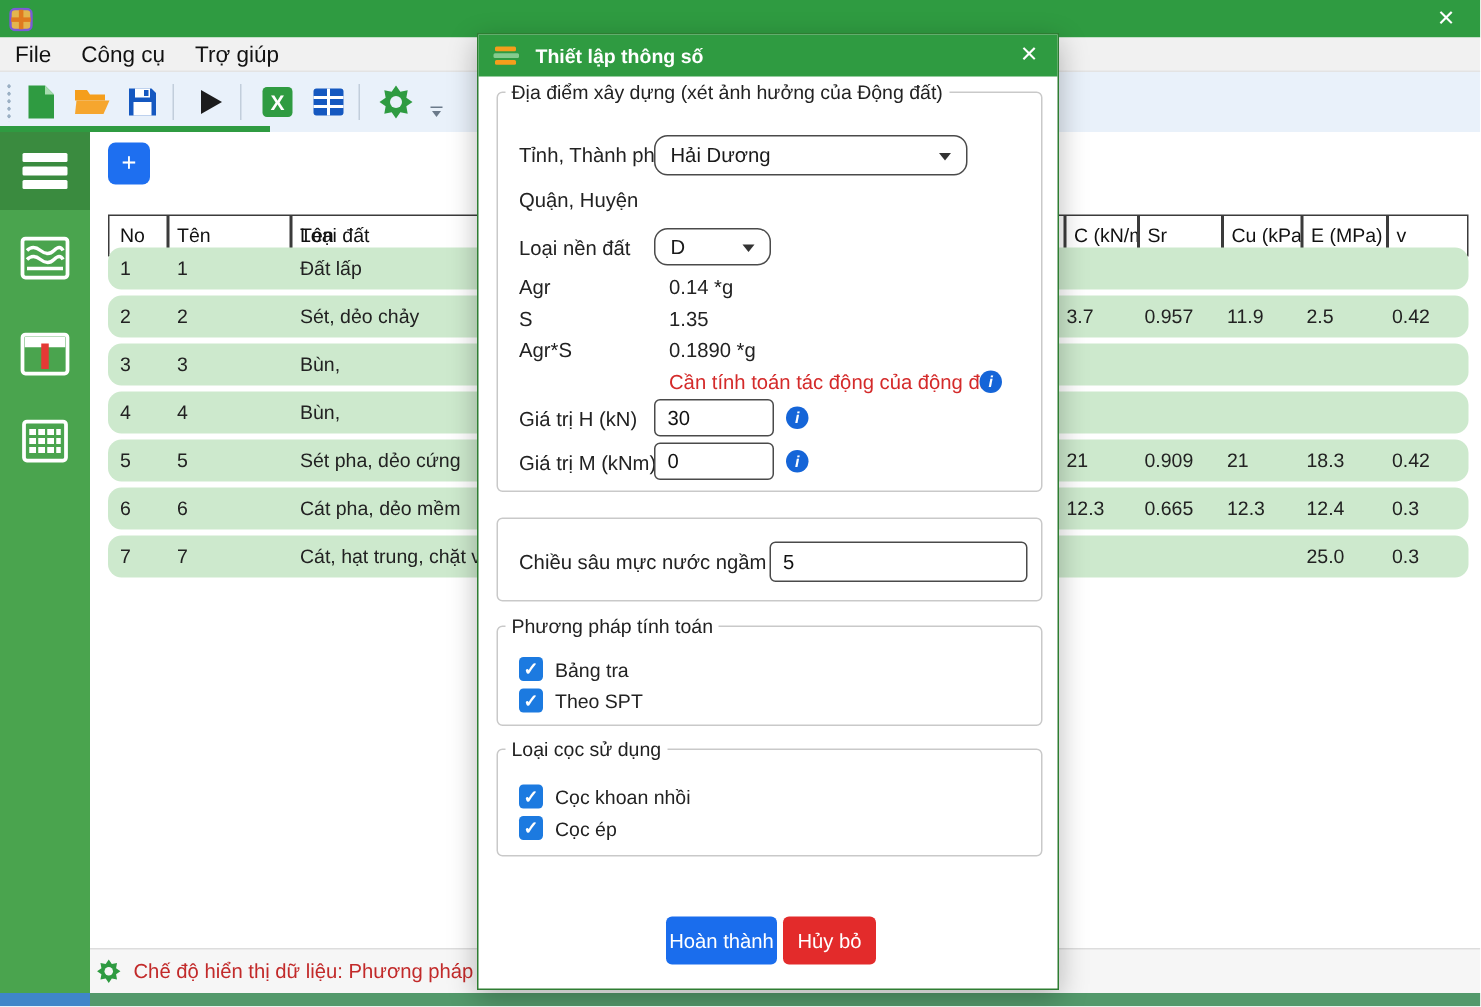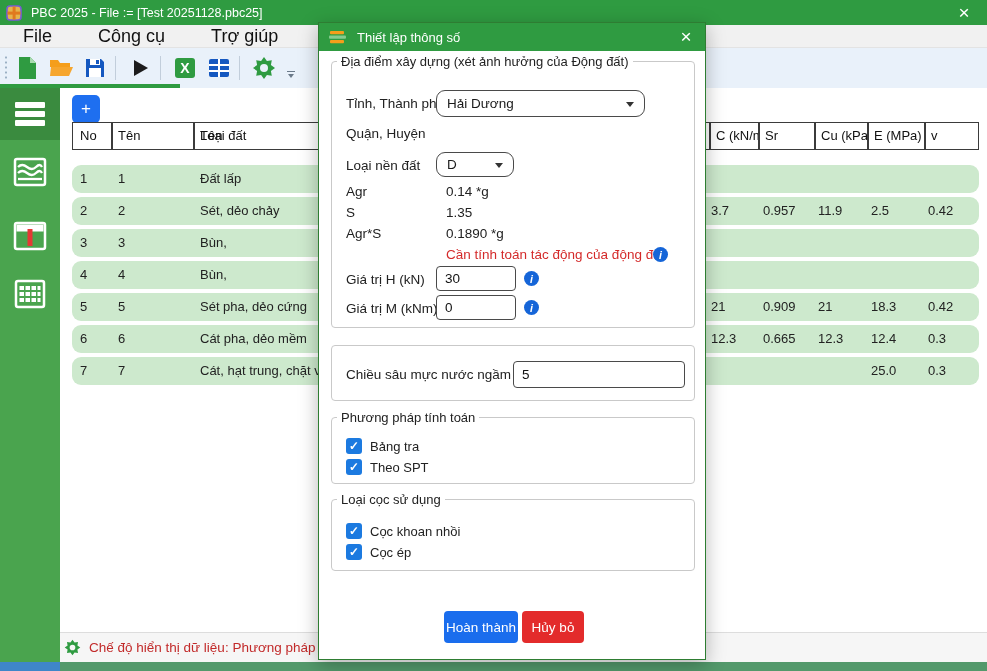--- a/index.html
+++ b/index.html
@@ -10,21 +10,21 @@
 
   
   .titlebar{left:0;top:0;width:987px;height:25px;background:#2f9b41;display:flex;align-items:center;color:#fff}
   .titlebar .app-ico{margin-left:6px}
   .titlebar .ttl{margin-left:9px;font-size:12.5px}
   .win-close{position:absolute;right:10px;top:0;width:26px;height:25px;color:#fff;font-size:19px;
              display:flex;align-items:center;justify-content:center;cursor:default}
 
   
   .menubar{left:0;top:25px;width:987px;height:23px;background:#f1f1f1;display:flex;align-items:center;border-bottom:1px solid #e3e3e3}
-  .menuitem{padding:0 23px;font-size:18px;color:#111}
+  .menuitem{padding:0 10px;font-size:15px;color:#111}
 
   
   .toolbar{left:0;top:48px;width:987px;height:40px;background:#e9f1fa;display:flex;align-items:center}
   .grip{width:4px;height:26px;margin-left:4px;background-image:radial-gradient(circle,#9bb0c4 1px,transparent 1.2px);
         background-size:4px 5px;background-repeat:repeat-y}
   .tbtn{width:30px;height:30px;display:flex;align-items:center;justify-content:center;margin-left:4px}
   .tsep{width:1px;height:24px;background:#c2cedb;margin:0 5px}
   .overflow{display:flex;flex-direction:column;align-items:center;margin-left:8px;margin-top:12px}
   .overflow .bar{width:8px;height:1px;background:#6b7a8a}
   .overflow .tri{width:0;height:0;border-left:3.5px solid transparent;border-right:3.5px solid transparent;border-top:4px solid #6b7a8a;margin-top:2px}
@@ -33,42 +33,42 @@
   
   .sidebar{left:0;top:88px;width:60px;height:574px;background:#4aa44e;z-index:2}
   .side-item{position:absolute;left:0;width:60px;height:52px;display:flex;align-items:center;justify-content:center}
   .side-item.active{background:#3a8b3f}
 
   
   .add-btn{left:72px;top:95px;width:28px;height:28px;background:#1e6ff0;border-radius:5px;color:#fff;
            font-size:17px;display:flex;align-items:center;justify-content:center}
 
   
-  .thead{left:72px;top:122px;width:907px;height:28px;background:#fff;border:1.5px solid #3b3b3b;z-index:1}
+  .thead{left:72px;top:143px;width:907px;height:28px;background:#fff;border:1.5px solid #3b3b3b;z-index:1}
   .hdiv{position:absolute;top:0;width:1.5px;height:100%;background:#3b3b3b}
   .hcell{position:absolute;top:0;height:100%;line-height:25px;padding-left:7px;font-size:13px;color:#111;
          overflow:hidden;white-space:nowrap}
   .trow{position:absolute;left:72px;width:907px;height:28px;background:#cde9cd;border-radius:9px;z-index:1}
   .cell{position:absolute;top:0;height:28px;line-height:28px;font-size:13px;color:#222;white-space:nowrap;overflow:hidden}
   .c-no{left:8px;width:34px}.c-ten{left:46px;width:78px}.c-loai{left:128px;width:500px}
   .c-c{left:639px;width:48px}.c-sr{left:691px;width:52px}.c-cu{left:746px;width:50px}
   .c-e{left:799px;width:54px}.c-v{left:856px;width:48px}
 
   
   .statusbar{left:0;top:632px;width:987px;height:30px;background:#f6f6f6;border-top:1px solid #ddd;
              display:flex;align-items:center;z-index:1}
   .status-text{color:#c22a2a;font-size:13.5px;margin-left:8px;white-space:nowrap}
   .strip-green{left:60px;top:662px;width:927px;height:9px;background:#53996b;z-index:3}
   .strip-blue{left:0;top:662px;width:60px;height:9px;background:#3f86c9;z-index:3}
 
   
   .dialog{left:318px;top:22px;width:388px;height:638px;background:#fff;border:1px solid #2e7d32;
           box-shadow:0 5px 18px rgba(0,0,0,.28);z-index:10}
   .dlg-header{position:absolute;left:0;top:0;width:100%;height:28px;background:#2f9b41;display:flex;align-items:center}
-  .dlg-title{color:#fff;font-size:13px;font-weight:normal;margin-left:9px}
+  .dlg-title{color:#fff;font-size:13px;font-weight:bold;margin-left:9px}
   .dlg-close{position:absolute;right:6px;top:0;width:26px;height:28px;color:#fff;font-size:19px;
              display:flex;align-items:center;justify-content:center}
   .group{position:absolute;border:1px solid #c9c9c9;border-radius:4px;background:#fff}
   .legend{position:absolute;font-size:13px;color:#222;background:#fff;padding:0 4px;white-space:nowrap}
   .lbl{position:absolute;font-size:13.5px;color:#222;white-space:nowrap}
   .val{position:absolute;font-size:13.5px;color:#222;white-space:nowrap}
   .warn-text{position:absolute;font-size:13.5px;color:#d42a2a;white-space:nowrap}
   .dd{position:absolute;border:1px solid #4a4a4a;border-radius:9px;height:27px;background:#fff;
       display:flex;align-items:center;padding:0 10px;font-size:13.5px}
   .dd .caret{position:absolute;right:10px;top:11px;width:0;height:0;border-left:4.5px solid transparent;
@@ -90,21 +90,20 @@
 <body>
 
 <div id="app">
 
   <div class="abs titlebar">
     <svg class="app-ico" width="16" height="16" viewBox="0 0 16 16">
       <rect x="1" y="1" width="14" height="14" rx="3" fill="#e4b54d" stroke="#7a5bd6" stroke-width="1.6"></rect>
       <rect x="6.6" y="1.5" width="3" height="13" fill="#e07a1f"></rect>
       <rect x="1.5" y="6.6" width="13" height="3" fill="#e07a1f"></rect>
     </svg>
-    <span class="ttl">PBC 2025 - File := [Test 20251128.pbc25]</span>
     <div class="win-close">×</div>
   </div>
 
   <div class="abs menubar">
     <span class="menuitem">File</span>
     <span class="menuitem">Công cụ</span>
     <span class="menuitem">Trợ giúp</span>
   </div>
 
   <div class="abs toolbar">

